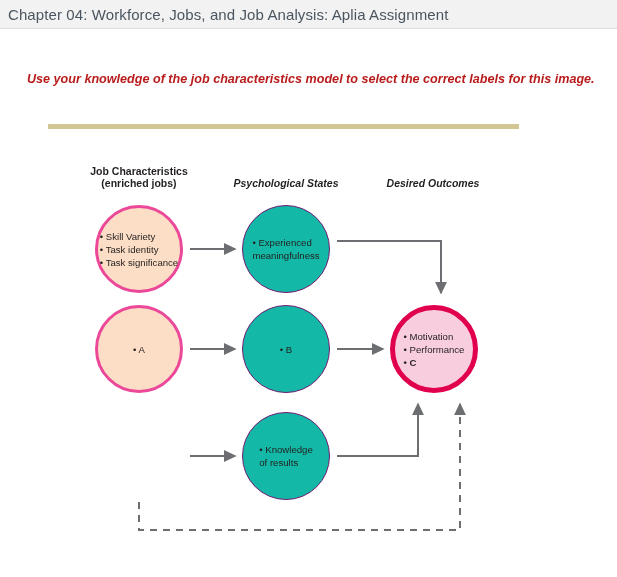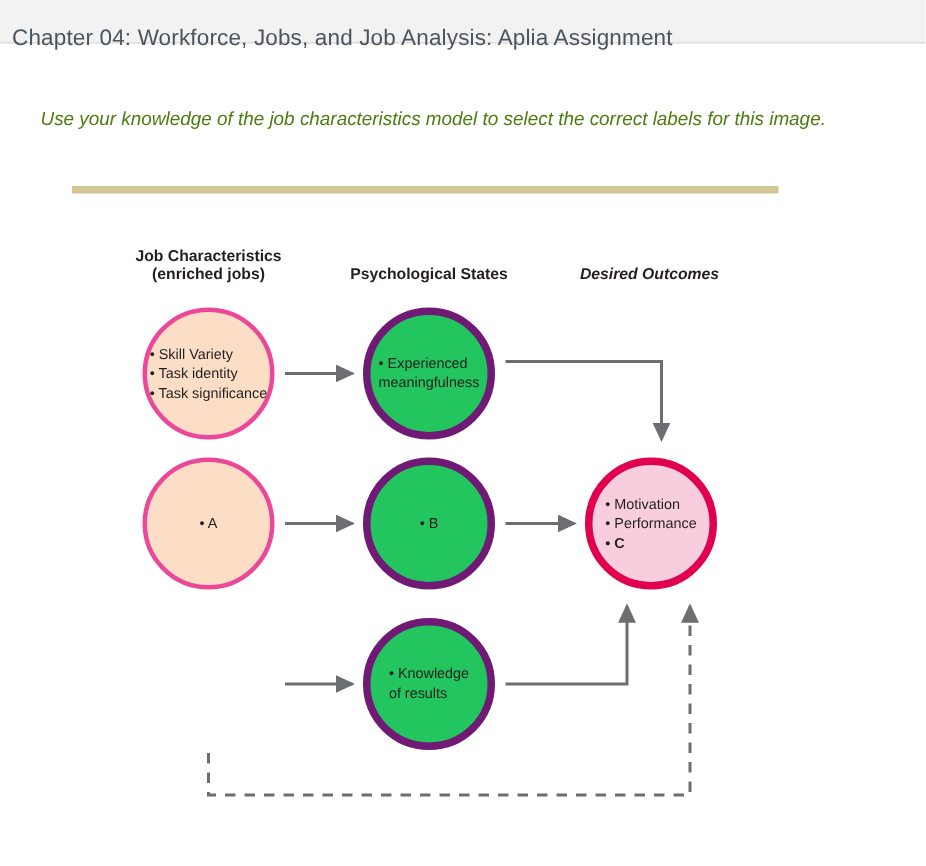--- a/index.html
+++ b/index.html
@@ -22,36 +22,37 @@
     top: 0;
     width: 617px;
     height: 29px;
     background: #f2f2f2;
     border-bottom: 1px solid #dddddd;
     box-sizing: border-box;
   }
   .header-title {
     position: absolute;
     left: 8px;
-    top: 17px;
+    top: 6px;
     font-size: 15px;
     color: #4a5560;
     white-space: nowrap;
     letter-spacing: 0.1px;
   }
 
   
   .instruction {
     position: absolute;
     left: 27px;
     top: 72px;
     font-size: 12.6px;
     font-style: italic;
-    color: #4d7c0f;
+    color: #b91c1c;
     white-space: nowrap;
+    font-weight: bold;
   }
 
   
   .gold-divider {
     position: absolute;
     left: 48px;
     top: 124px;
     width: 471px;
     height: 5px;
     background: #d2c794;
@@ -74,21 +75,21 @@
   
   .col-heading {
     position: absolute;
     font-size: 10.5px;
     font-weight: bold;
     color: #231f20;
     text-align: center;
     line-height: 12px;
   }
   .col-heading.c1 { left: 79px;  top: 165px; width: 120px; }
-  .col-heading.c2 { left: 226px; top: 177px; width: 120px; }
+  .col-heading.c2 { left: 226px; top: 177px; width: 120px; font-style: italic; }
   .col-heading.c3 { left: 373px; top: 177px; width: 120px; font-style: italic; }
 
   
   .node {
     position: absolute;
     border-radius: 50%;
     box-sizing: border-box;
     display: flex;
     align-items: center;
     justify-content: center;
@@ -100,22 +101,22 @@
     text-align: left;
     white-space: pre-line;
   }
   .node-orange {
     width: 88px; height: 88px;
     border: 3px solid #ec4899;
     background: #fbdec5;
   }
   .node-blue {
     width: 88px; height: 88px;
-    border: 5px solid #701a75;
-    background: #22c55e;
+    border: 1px solid #701a75;
+    background: #14b8a6;
   }
   .node-pink {
     width: 88px; height: 88px;
     border: 5px solid #e0004d;
     background: #f8cede;
   }
   .node-text .bold-letter { font-weight: bold; }
 
   
   .r1 { top: 205px; }

